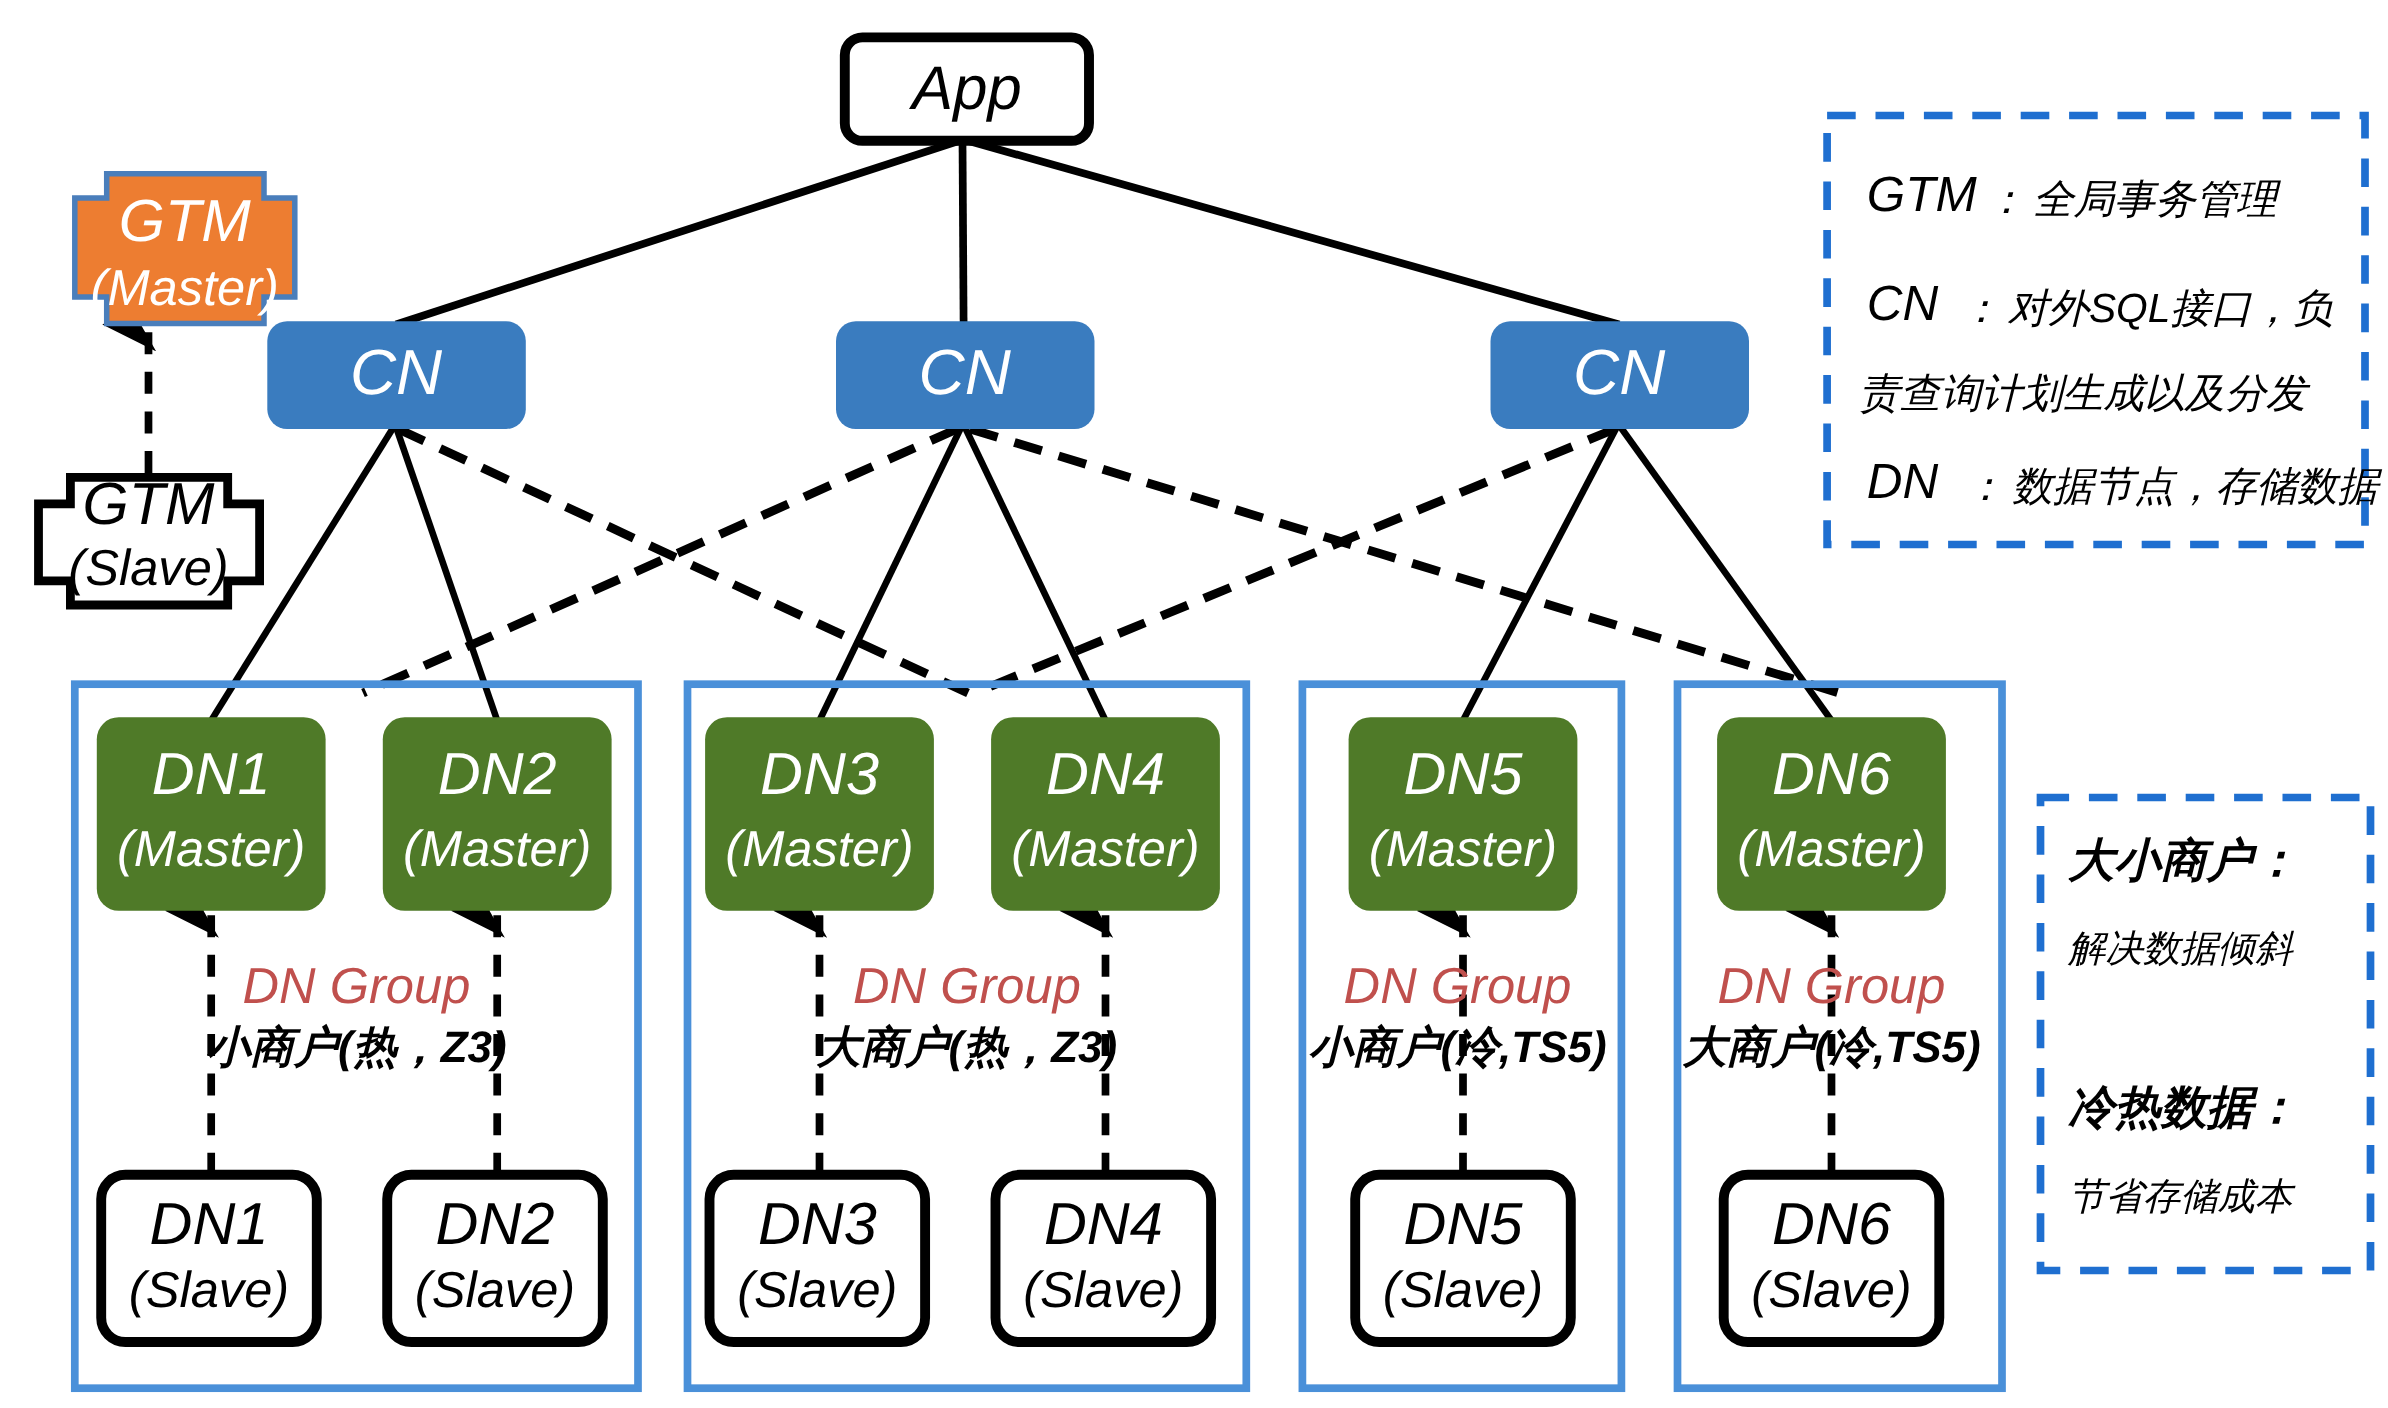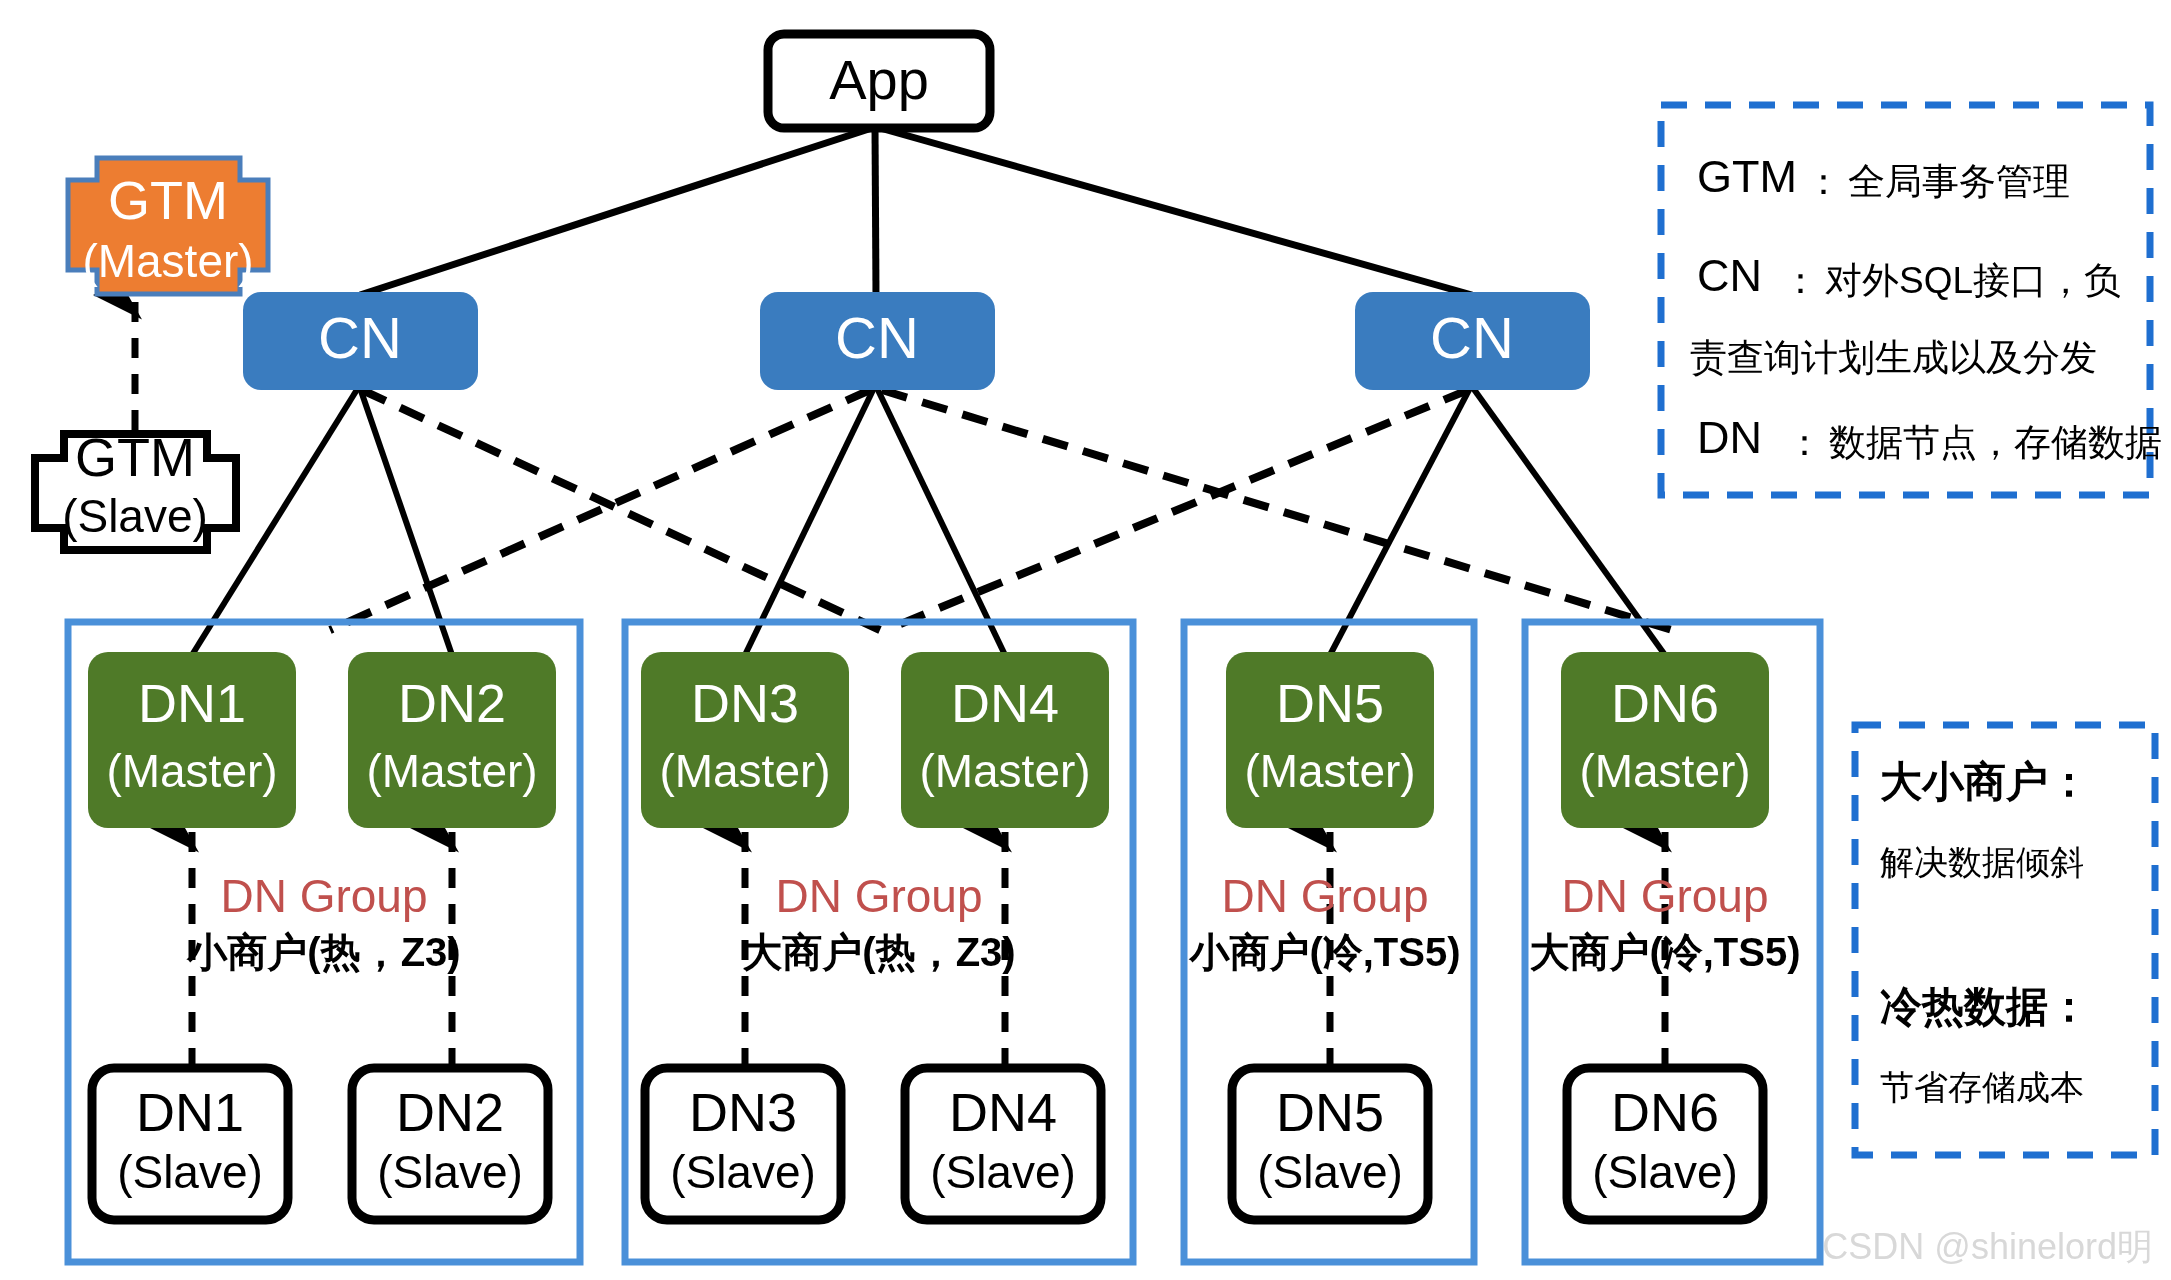--- a/index.html
+++ b/index.html
@@ -8,20 +8,21 @@
   }
   body {
     width: 2171px; height: 1280px;
     font-family: "Liberation Sans", sans-serif;
     overflow: hidden;
   }
   #stage {
     position: relative;
     width: 2171px; height: 1280px;
     background: #ffffff;
+    font-style: italic;
   }
   svg.diagram {
     position: absolute;
     left: 0; top: 0;
     width: 2171px; height: 1280px;
   }
   .node-label {
     font-family: "Liberation Sans", sans-serif;
     text-anchor: middle;
     dominant-baseline: middle;
@@ -234,15 +235,14 @@
     <g>
       <rect x="1855" y="725" width="300" height="430" fill="none" stroke="#1f6fd0" stroke-width="7" stroke-dasharray="26 18"></rect>
       <text class="legend-line legend-b-title" x="1880" y="785">大小商户：</text>
       <text class="legend-line legend-b-body" x="1880" y="865">解决数据倾斜</text>
       <text class="legend-line legend-b-title" x="1880" y="1010">冷热数据：</text>
       <text class="legend-line legend-b-body" x="1880" y="1090">节省存储成本</text>
     </g>
 
   </svg>
 
-  <div class="watermark">CSDN @shinelord明</div>
 
 </div>
 
 </body></html>

